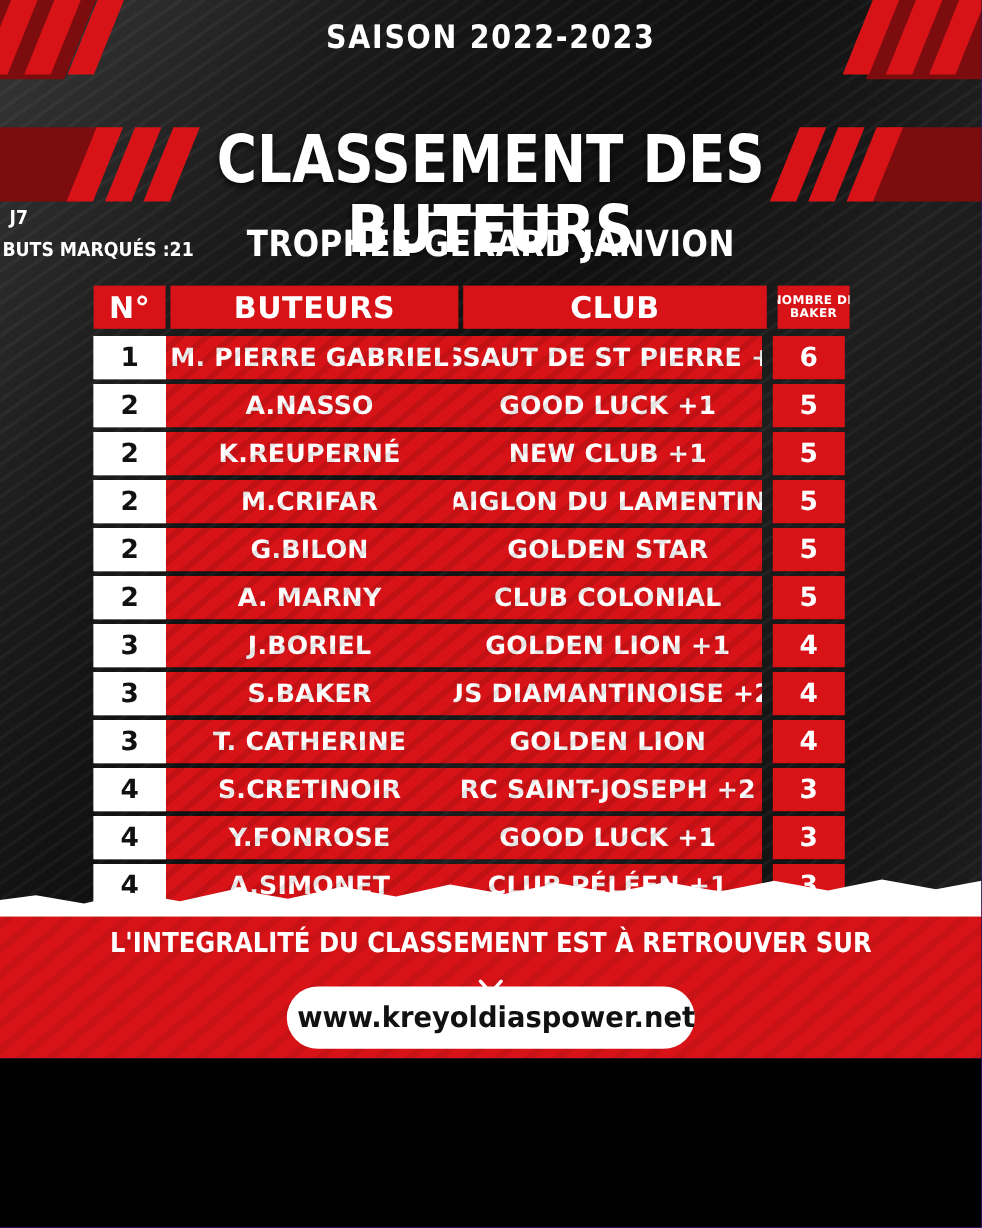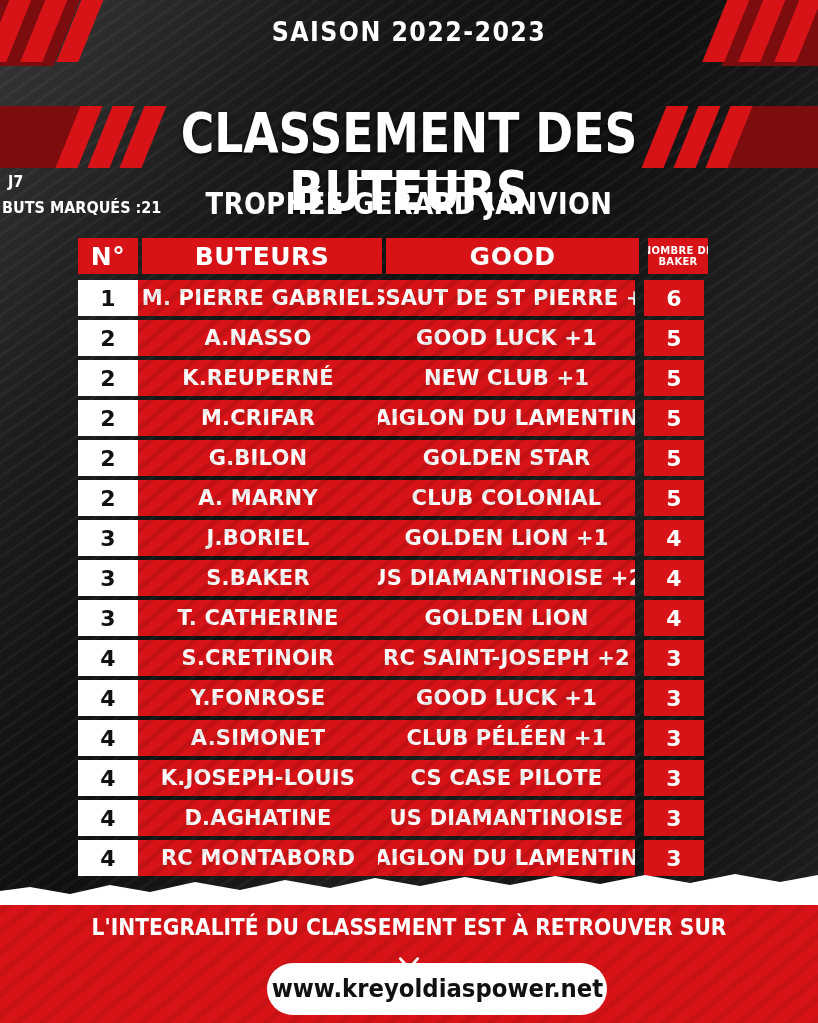--- a/index.html
+++ b/index.html
@@ -6,21 +6,21 @@
     margin: 0;
     padding: 0;
     background: #000;
   }
   body {
     font-family: "Liberation Sans", sans-serif;
   }
   #poster {
     position: relative;
     width: 818px;
-    height: 1023px;
+    height: 882px;
     overflow: hidden;
     background: #6d28d9;
   }
 
   
   .bg-base {
     position: absolute;
     inset: 0;
     background:
       linear-gradient(125deg, #2a2a2a 0%, #171717 22%, #101010 45%, #1d1d1d 62%, #0c0c0c 80%, #161616 100%);
@@ -292,23 +292,21 @@
     position: absolute;
     bottom: 8px;
     left: 50%;
     transform: translateX(-50%);
     width: 340px;
     height: 52px;
     background: #ffffff;
     border-radius: 26px;
     display: flex;
     align-items: center;
-    justify-content: center;
     z-index: 5;
-    margin-left: 28px;
   }
   .url-pill span {
     color: #111111;
     font-size: 24px;
     font-weight: bold;
     font-family: "DejaVu Sans", sans-serif;
     transform: scaleX(0.95);
   }
 </style>
 </head>
@@ -353,21 +351,21 @@
   <div class="title-rule"></div>
   <div class="subtitle">TROPHÉE GERARD JANVION</div>
 
   <div class="matchday">J7</div>
   <div class="goals-total">BUTS MARQUÉS :21</div>
 
   <div class="table-wrap">
     <div class="row head">
       <div class="cell c-rank">N°</div>
       <div class="cell c-player">BUTEURS</div>
-      <div class="cell c-club">GOOD</div>
+      <div class="cell c-club">CLUB</div>
       <div class="cell c-goals">
         <div>NOMBRE DE</div>
         <div>BAKER</div>
       </div>
     </div>
     <div id="rows-container">
         <div class="row">
           <div class="band">
             <div class="cell c-rank">1</div>
             <div class="cell c-player">M. PIERRE GABRIEL</div>

